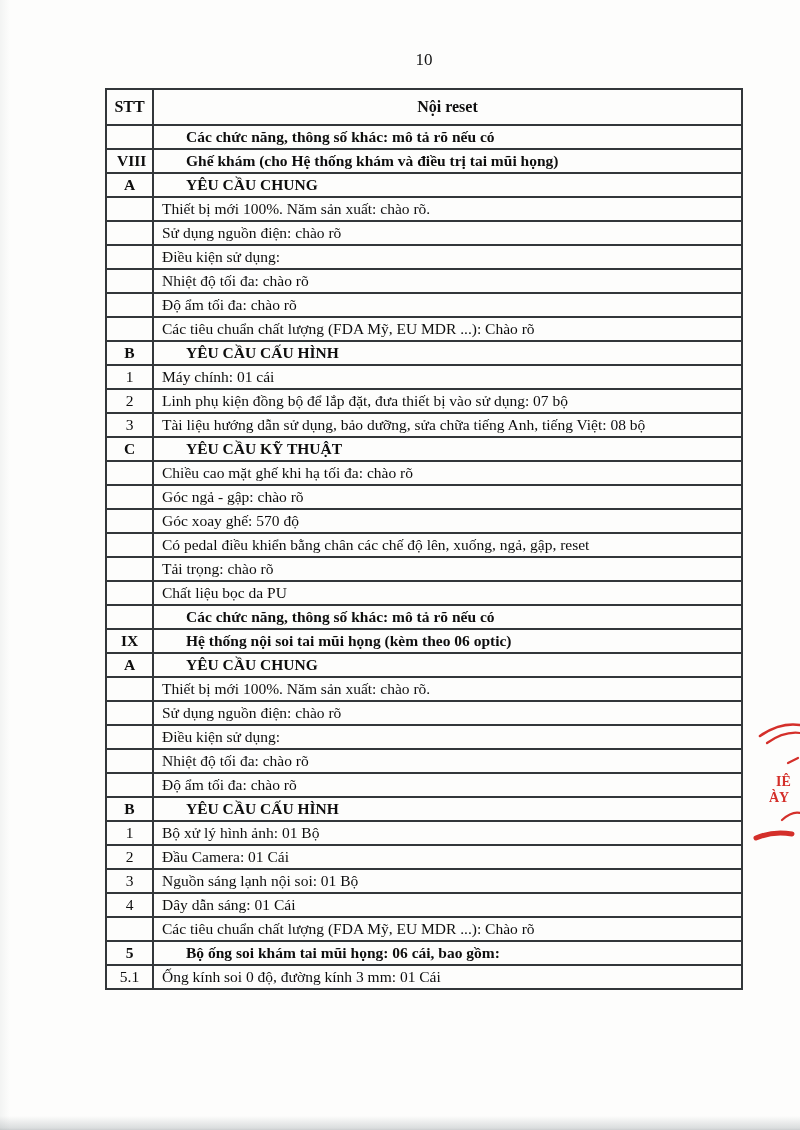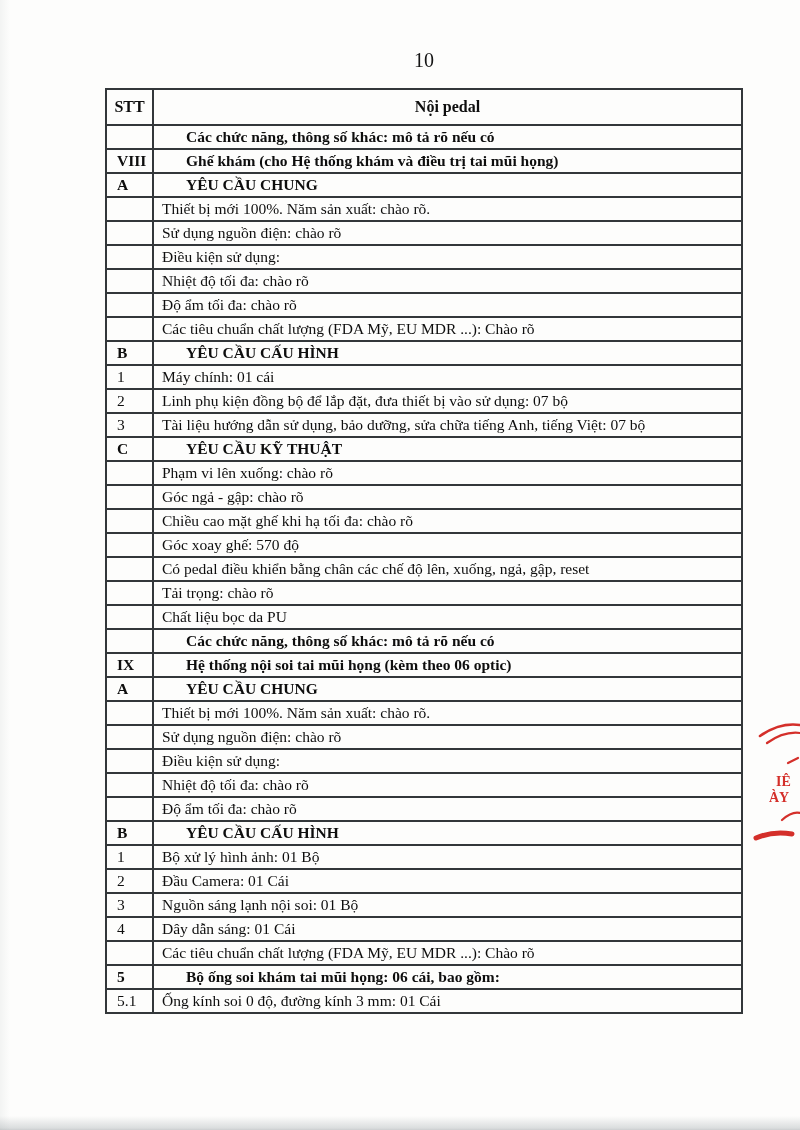--- a/index.html
+++ b/index.html
@@ -13,21 +13,21 @@
   .scan-bottom{
     position:absolute;left:0;bottom:0;width:100%;height:14px;
     background:linear-gradient(to bottom, rgba(130,140,145,0) 0%, rgba(130,140,145,0.28) 85%, rgba(110,120,125,0.35) 100%);
   }
   .scan-left{
     position:absolute;left:0;top:0;width:10px;height:100%;
     background:linear-gradient(to right, rgba(150,160,160,0.10), rgba(150,160,160,0));
   }
   .page-number{
     position:absolute;top:50px;left:105px;width:638px;
-    text-align:center;font-size:20px;line-height:20px;color:#151515;
+    text-align:center;font-size:17px;line-height:20px;color:#151515;
   }
   table.doc-table{
     position:absolute;top:88px;left:105px;width:638px;
     border-collapse:collapse;table-layout:fixed;
     font-size:15.5px;color:#0e0e0e;
   }
   table.doc-table,
   .doc-table th,
   .doc-table td{
     border:2px solid #33373a;
@@ -35,21 +35,21 @@
   .doc-table th{
     font-size:16px;font-weight:bold;text-align:center;
     height:34px;padding:0 4px;vertical-align:middle;
   }
   .doc-table col.c-stt{width:47px;}
   .doc-table td{
     padding:1px 8px;line-height:20px;vertical-align:middle;
     overflow:visible;
   }
   .doc-table td.stt{
-    text-align:left;padding:1px 10px;
+    text-align:center;padding:1px 10px;
   }
   tr.bold td{font-weight:bold;padding-left:32px;}
   .stamp{
     position:absolute;left:752px;top:716px;width:48px;height:140px;
     pointer-events:none;
   }
   .stamp text{
     font-family:"Liberation Serif","DejaVu Serif",serif;
     font-weight:bold;font-size:14px;
   }
@@ -62,21 +62,21 @@
   <div class="page-number">10</div>
 
   <table class="doc-table">
     <colgroup>
         <col class="c-stt">
         <col>
       </colgroup>
     <thead>
       <tr>
         <th>STT</th>
-        <th>Nội pedal</th>
+        <th>Nội reset</th>
       </tr>
     </thead>
     <tbody id="table-body">
         <tr class="bold">
       <td class="stt"></td>
       <td class="content">Các chức năng, thông số khác: mô tả rõ nếu có</td>
     </tr>
         <tr class="bold">
       <td class="stt">VIII</td>
       <td class="content">Ghế khám (cho Hệ thống khám và điều trị tai mũi họng)</td>
@@ -116,37 +116,33 @@
         <tr>
       <td class="stt">1</td>
       <td class="content">Máy chính: 01 cái</td>
     </tr>
         <tr>
       <td class="stt">2</td>
       <td class="content">Linh phụ kiện đồng bộ để lắp đặt, đưa thiết bị vào sử dụng: 07 bộ</td>
     </tr>
         <tr>
       <td class="stt">3</td>
-      <td class="content">Tài liệu hướng dẫn sử dụng, bảo dưỡng, sửa chữa tiếng Anh, tiếng Việt: 07 bộ</td>
+      <td class="content">Tài liệu hướng dẫn sử dụng, bảo dưỡng, sửa chữa tiếng Anh, tiếng Việt: 08 bộ</td>
     </tr>
         <tr class="bold">
       <td class="stt">C</td>
       <td class="content">YÊU CẦU KỸ THUẬT</td>
     </tr>
         <tr>
       <td class="stt"></td>
-      <td class="content">Phạm vi lên xuống: chào rõ</td>
+      <td class="content">Chiều cao mặt ghế khi hạ tối đa: chào rõ</td>
     </tr>
         <tr>
       <td class="stt"></td>
       <td class="content">Góc ngả - gập: chào rõ</td>
-    </tr>
-        <tr>
-      <td class="stt"></td>
-      <td class="content">Chiều cao mặt ghế khi hạ tối đa: chào rõ</td>
     </tr>
         <tr>
       <td class="stt"></td>
       <td class="content">Góc xoay ghế: 570 độ</td>
     </tr>
         <tr>
       <td class="stt"></td>
       <td class="content">Có pedal điều khiển bằng chân các chế độ lên, xuống, ngả, gập, reset</td>
     </tr>
         <tr>

